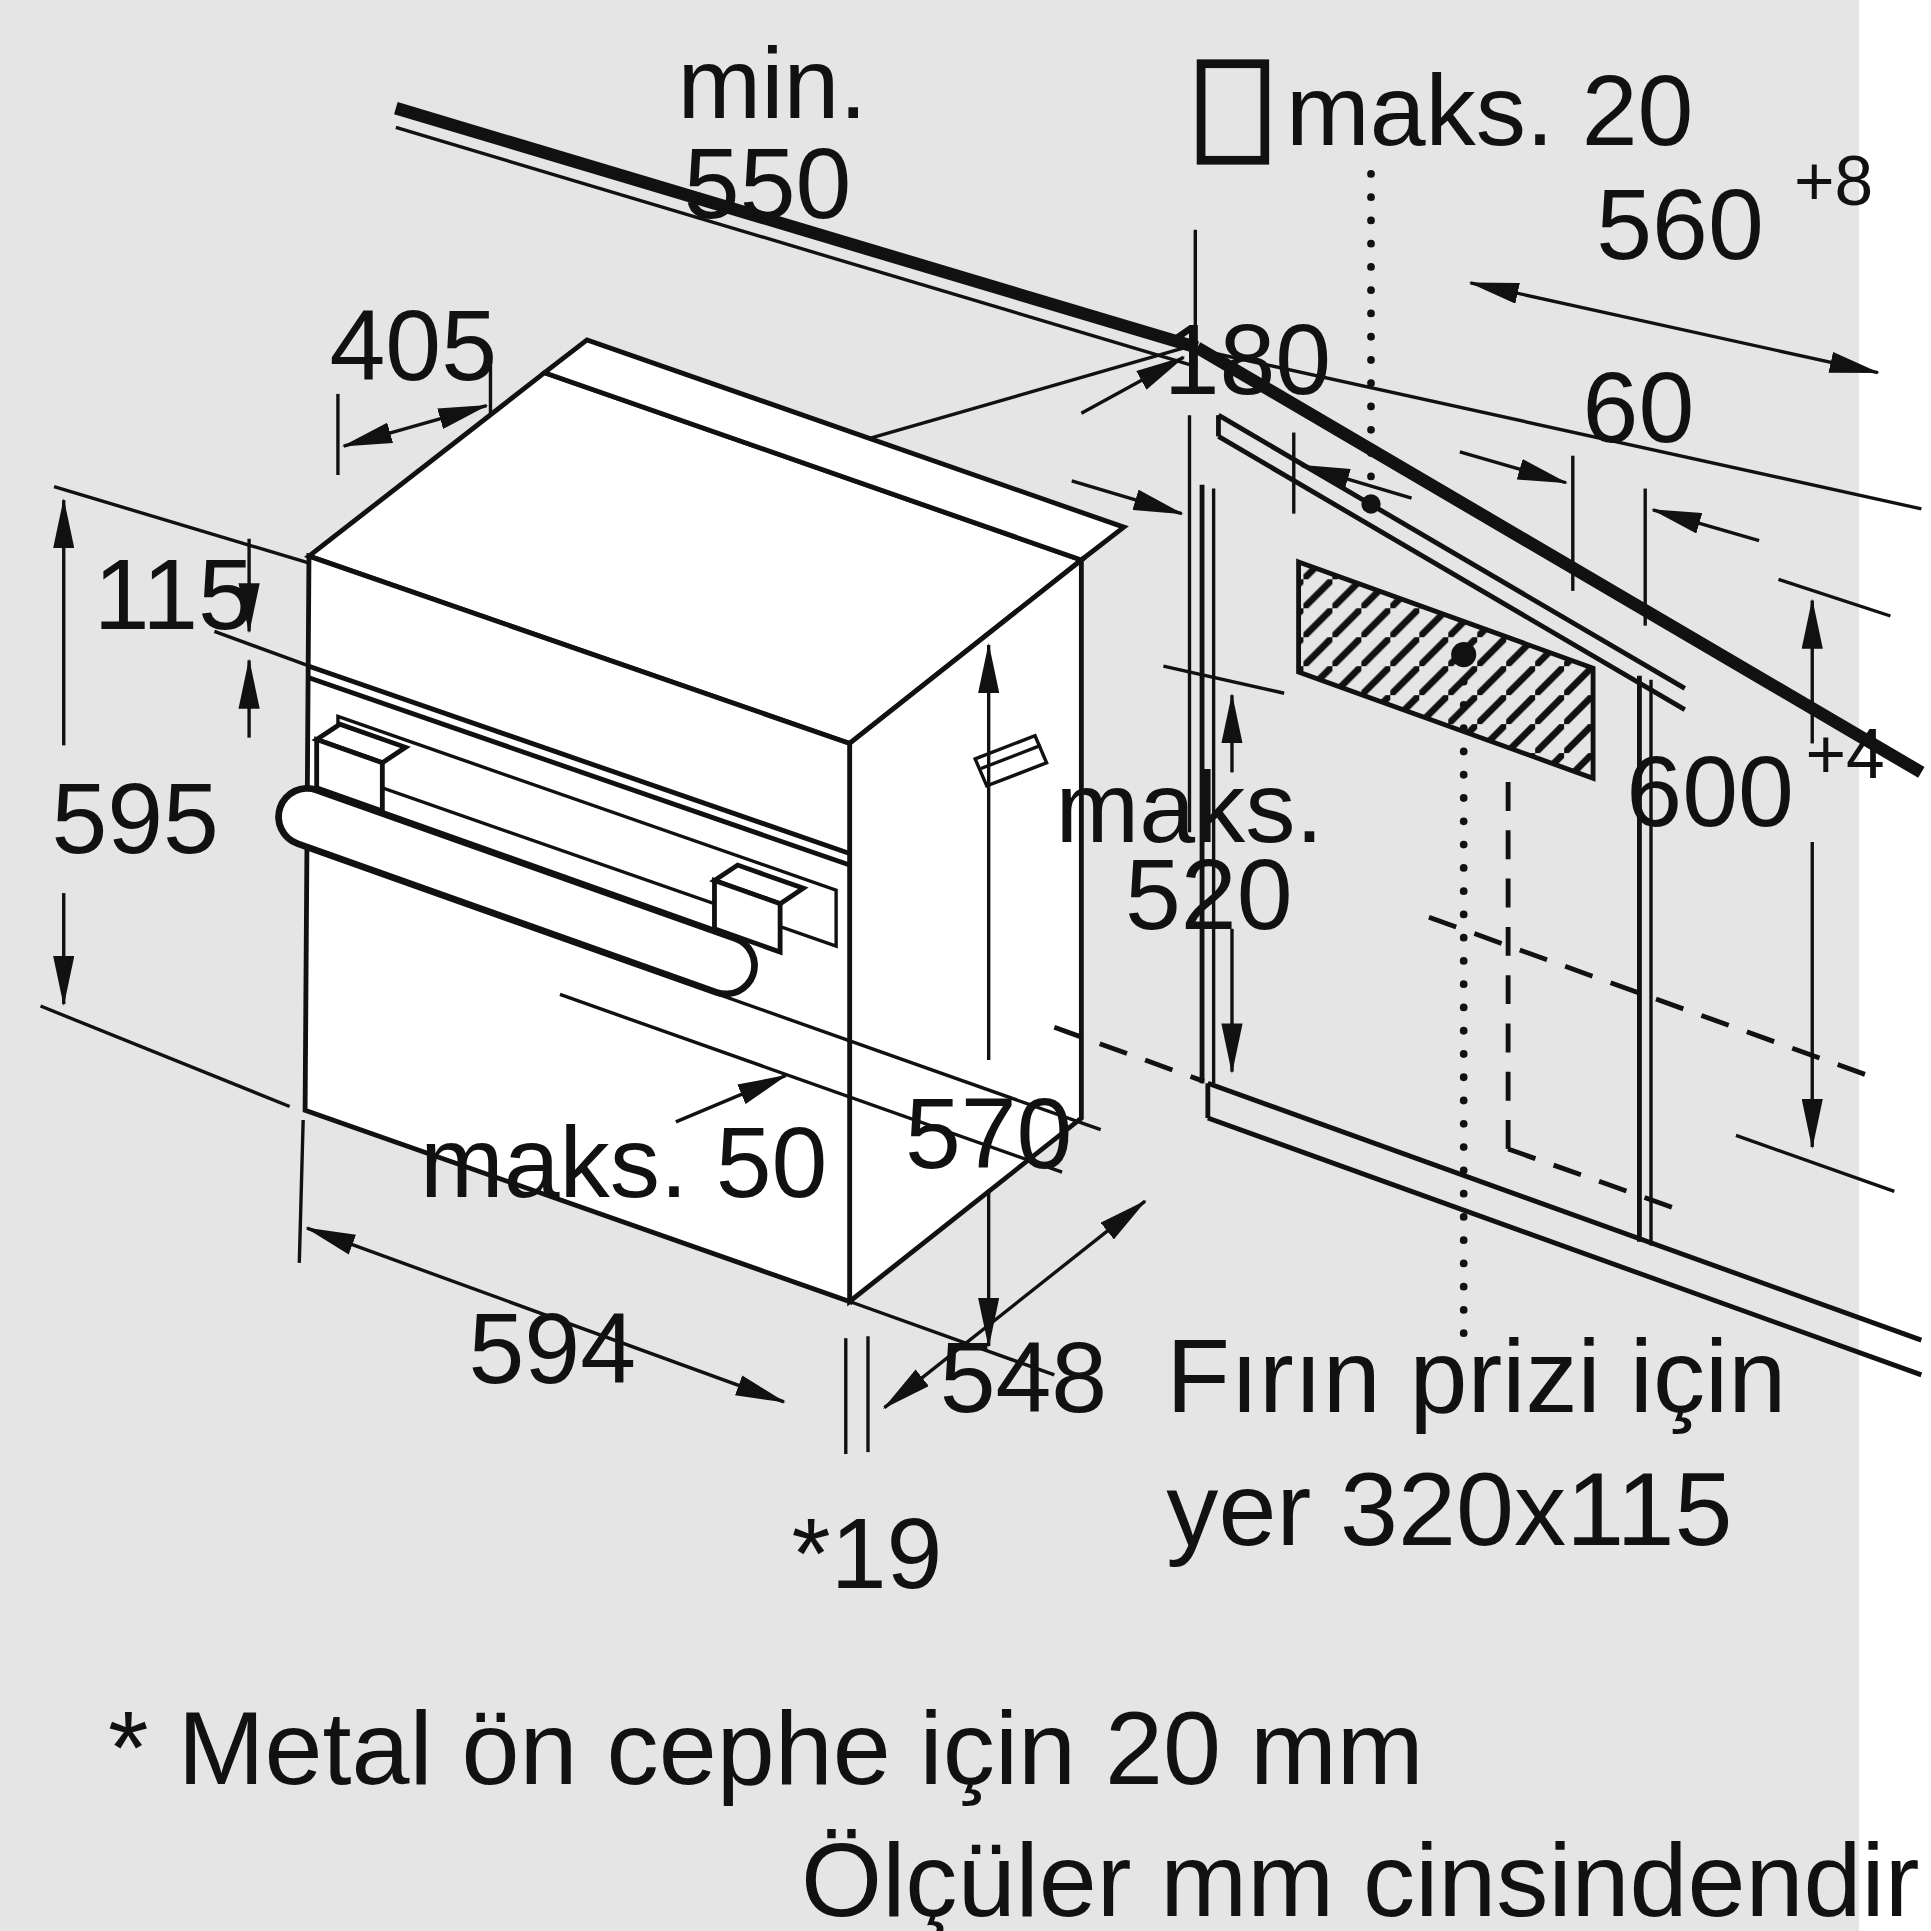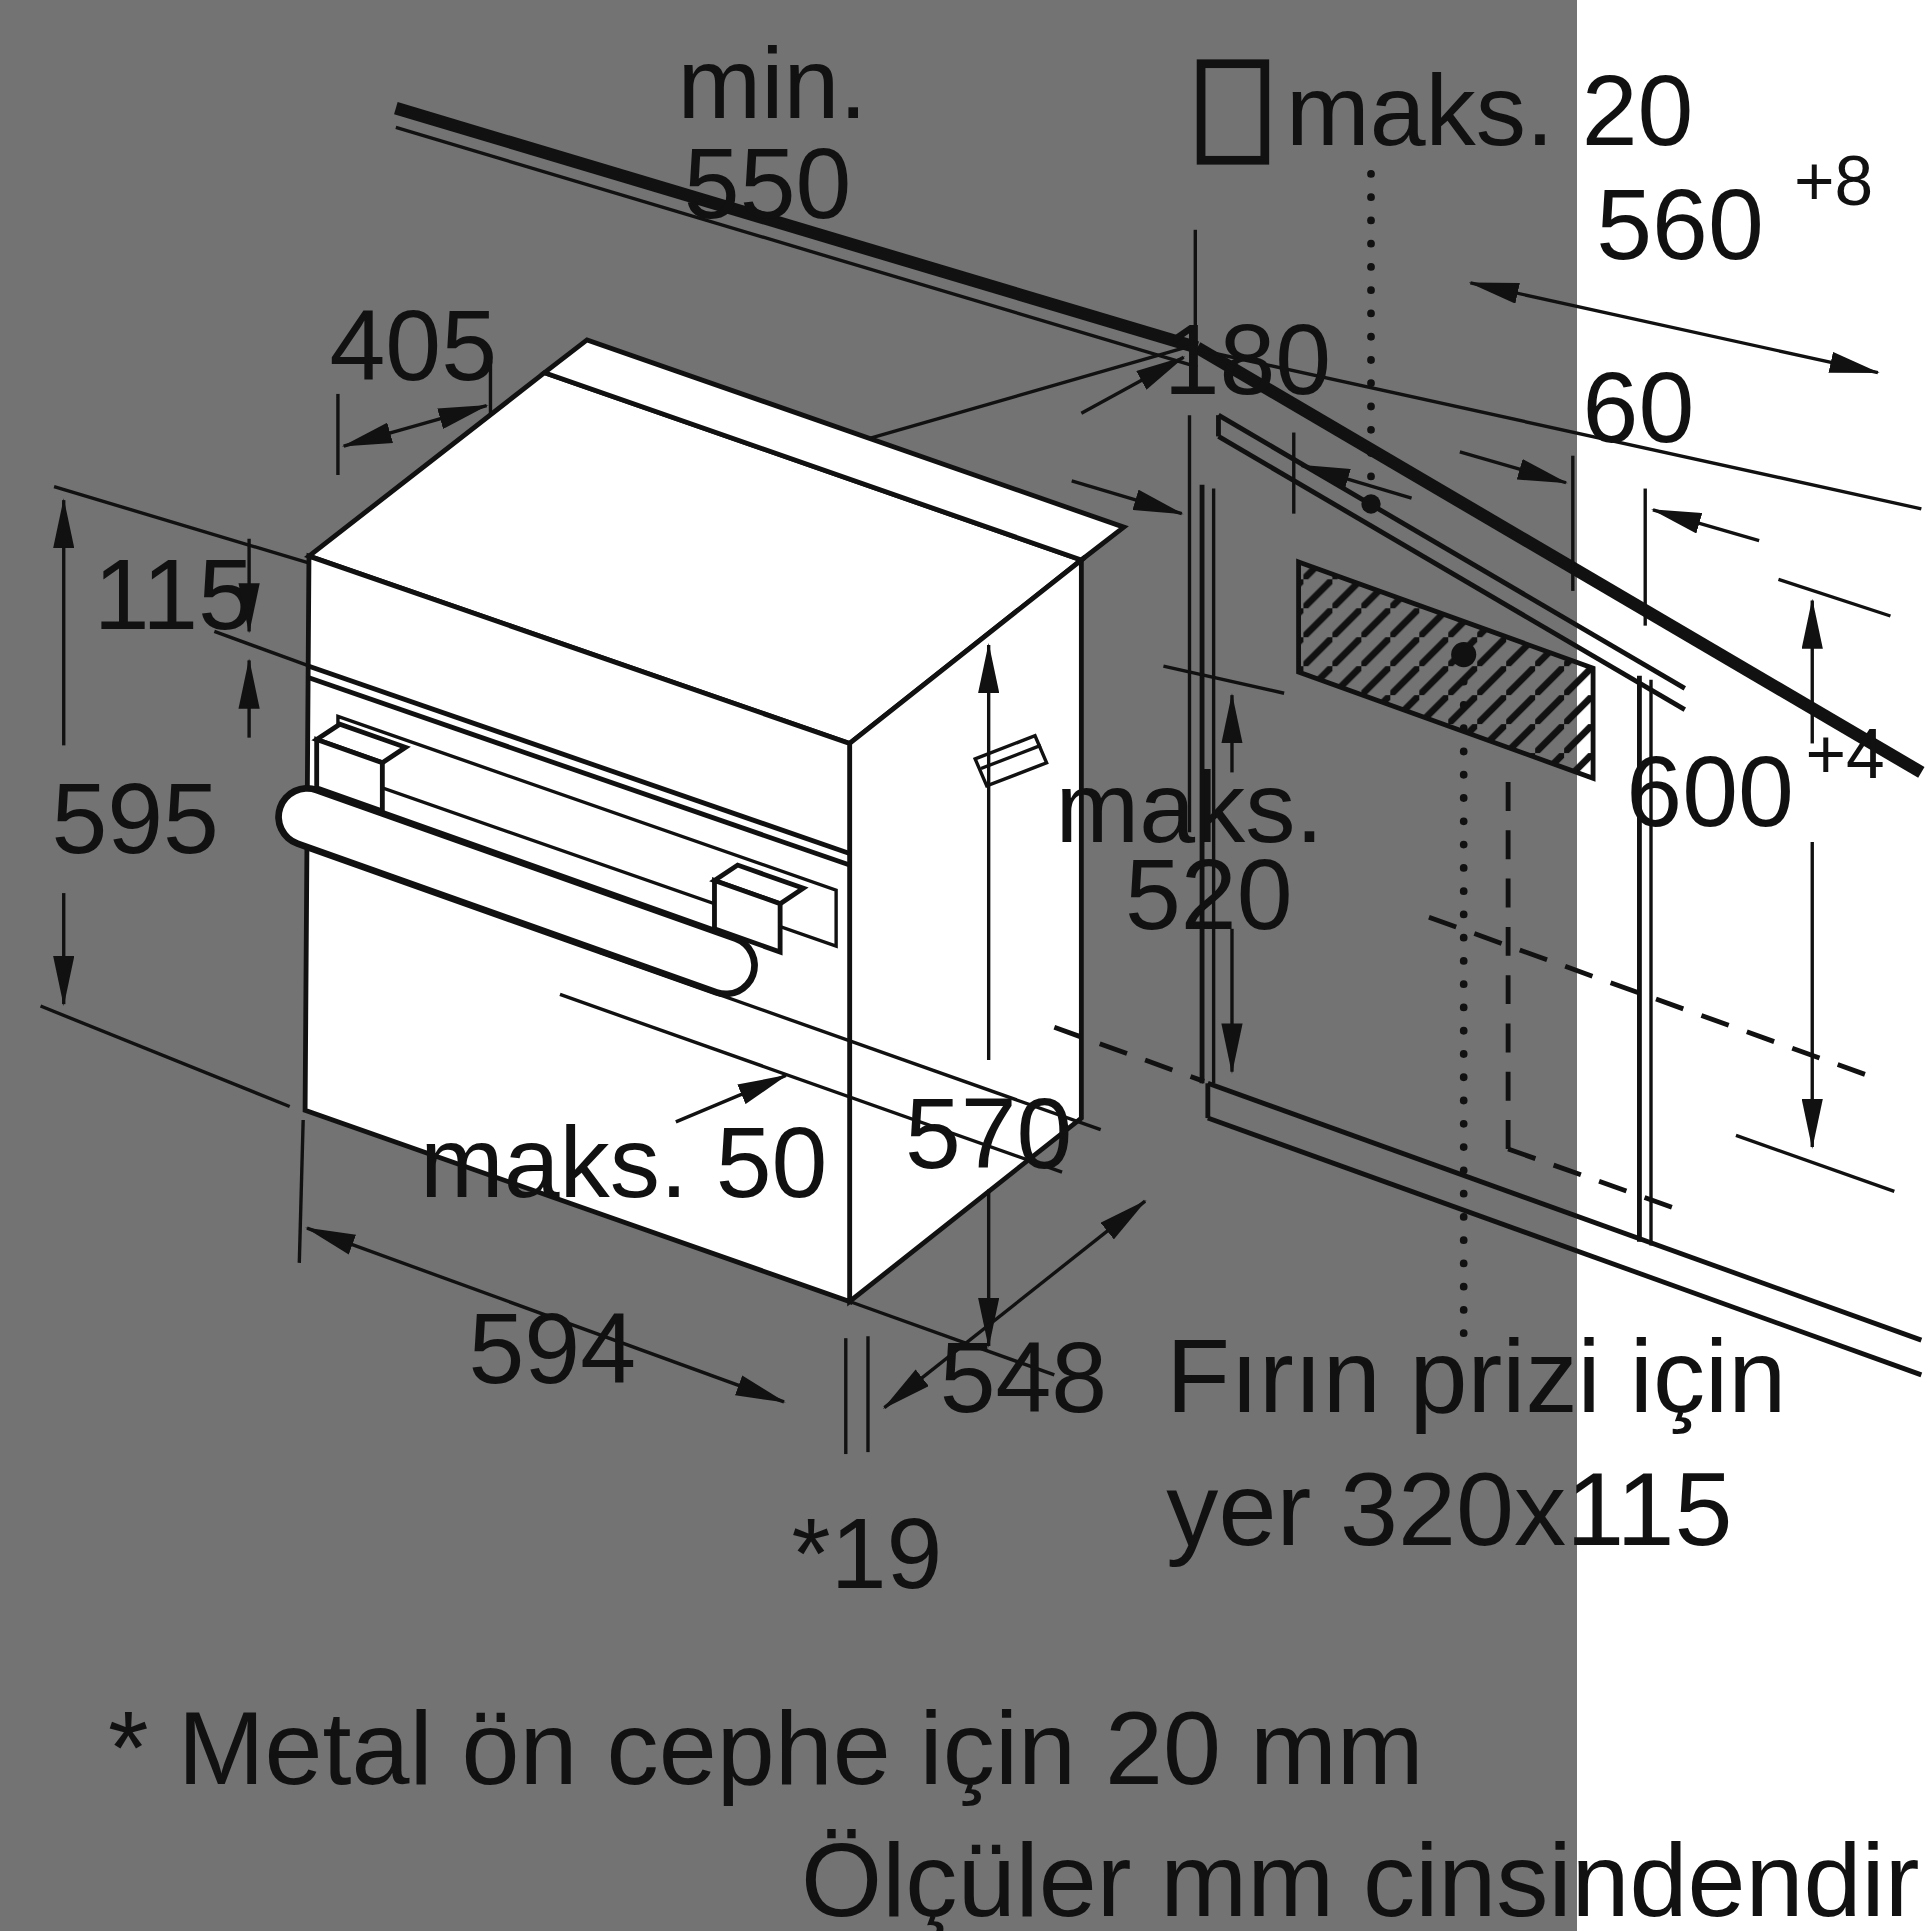--- a/index.html
+++ b/index.html
@@ -1,16 +1,16 @@
 <!DOCTYPE html>
 <html><head>
 <meta charset="utf-8">
 <style>
   html,body{margin:0;padding:0;background:#ffffff;}
-  .page{width:1577px;height:1931px;background:#737373;position:relative;font-family:"Liberation Sans",sans-serif;}
+  .page{width:1859px;height:1931px;background:#e5e5e5;position:relative;font-family:"Liberation Sans",sans-serif;}
   svg{display:block;}
   svg text{fill:#111;font-family:"Liberation Sans",sans-serif;}
   .dim{font-size:104px;}
   .sup{font-size:72px;}
   .note{font-size:108px;}
   .ln{stroke:#111;stroke-width:5;fill:none;}
   .thick{stroke:#111;stroke-width:13;fill:none;}
   .thin{stroke:#111;stroke-width:3.5;fill:none;}
   .dimln{stroke:#111;stroke-width:3.5;fill:none;}
   .dash{stroke:#111;stroke-width:5;fill:none;stroke-dasharray:30 20;}

